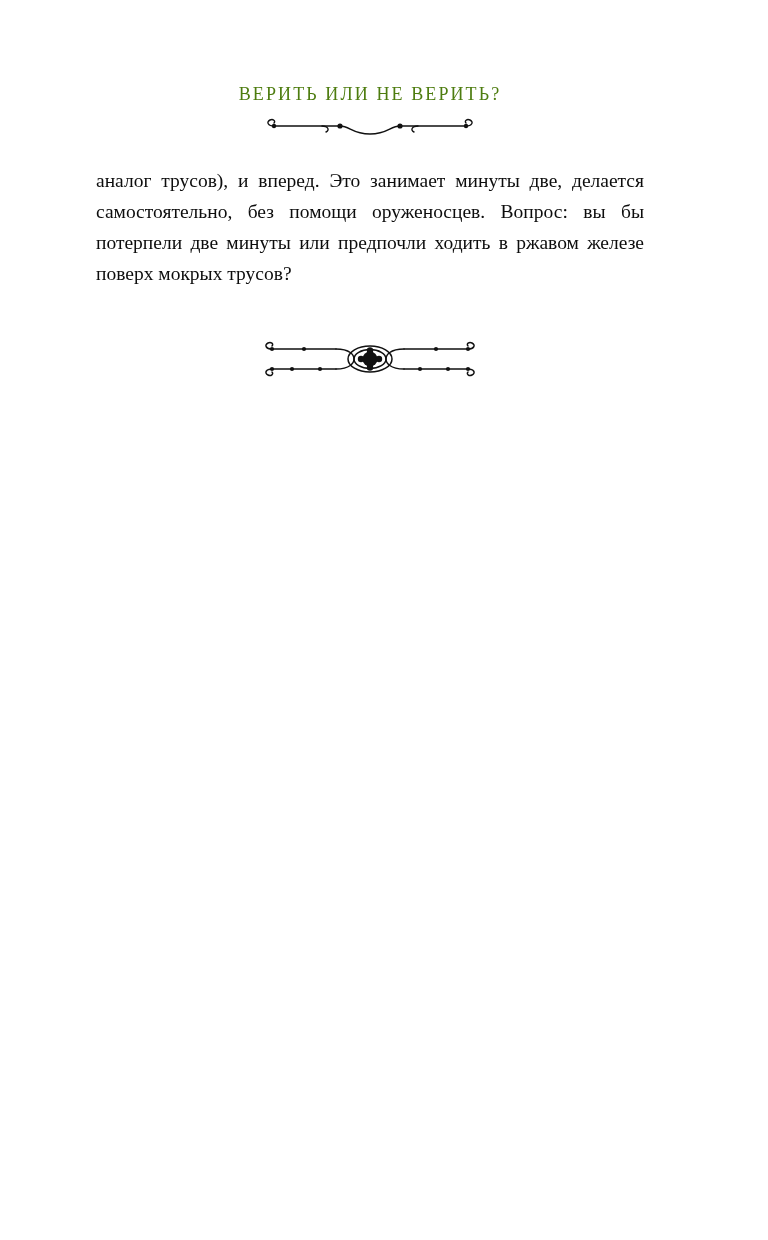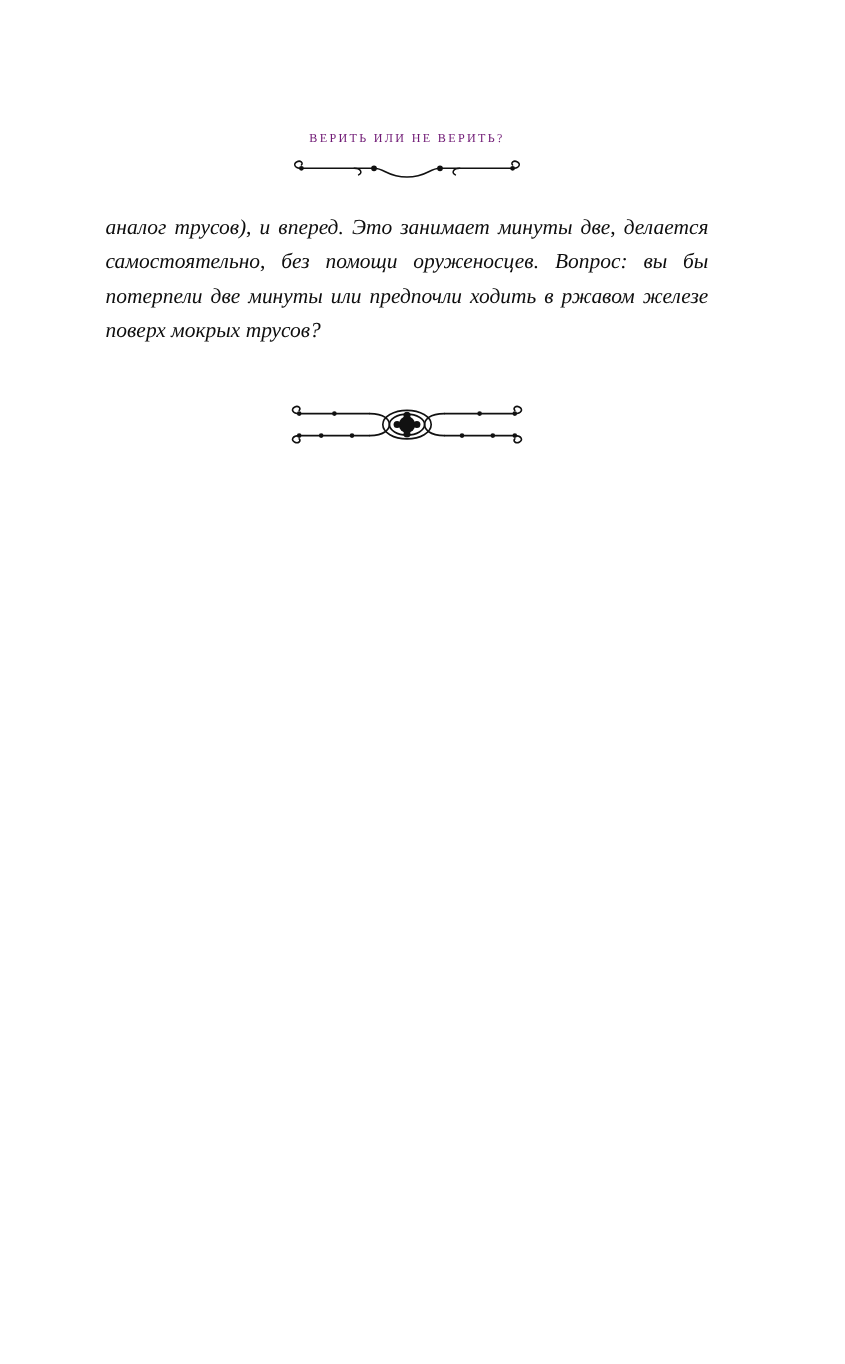--- a/index.html
+++ b/index.html
@@ -27,26 +27,26 @@
 
   .content {
     position: absolute;
     left: 96px;
     top: 0;
     width: 548px;
   }
 
   
   .running-head {
-    margin-top: 120px;
+    margin-top: 84px;
     text-align: center;
     font-family: "Liberation Serif", "DejaVu Serif", serif;
-    font-size: 11px;
+    font-size: 18px;
     letter-spacing: 2.1px;
-    color: #701a75;
+    color: #4d7c0f;
     text-transform: uppercase;
     white-space: nowrap;
   }
 
   
   .ornament-top {
     margin: 12px auto 0;
     width: 216px;
     height: 26px;
     display: block;
@@ -54,21 +54,20 @@
 
   
   .body-text {
     margin-top: 22px;
     font-size: 19.5px;
     line-height: 31px;
     text-align: justify;
     text-justify: inter-word;
     hyphens: manual;
     color: #0d0d0d;
-    font-style: italic;
   }
   .body-text p {
     margin: 0;
   }
   .para-cont {
     text-indent: 0;
   }
   .para-indent {
     text-indent: 40px;
     margin-top: 29px !important;

